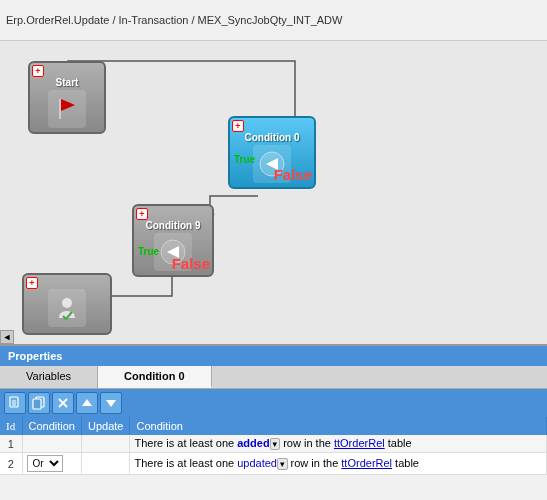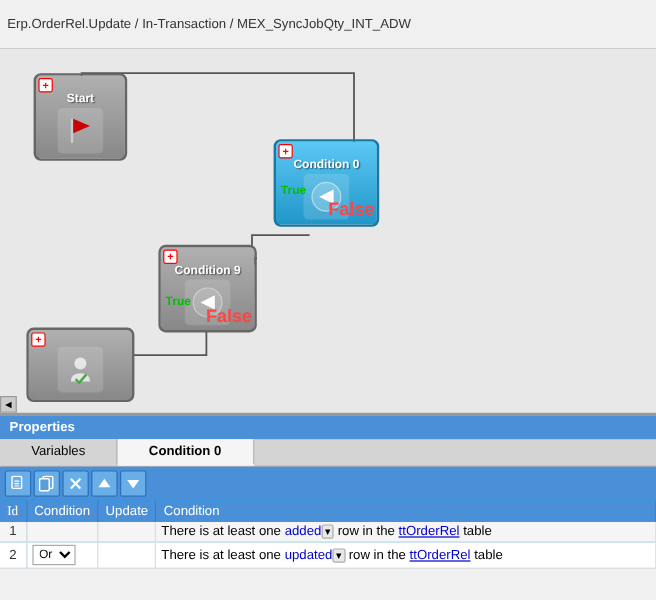--- a/index.html
+++ b/index.html
@@ -202,21 +202,21 @@
       vertical-align: middle;
     }
 
     #condition-table tr:nth-child(odd) td { background: #f5f5f5; }
     #condition-table tr:nth-child(even) td { background: #fff; }
 
     .condition-text {
       font-size: 11px;
     }
 
-    .condition-text .keyword-added { color: #0000cc; }
+    .condition-text .keyword-added { color: #0000cc; font-weight: bold; }
     .condition-text .keyword-updated { color: #0000cc; }
     .condition-text .table-link { color: #0000cc; text-decoration: underline; }
     .condition-text .dropdown-arrow {
       display: inline-flex;
       align-items: center;
       background: #e8e8e8;
       border: 1px solid #aaa;
       border-radius: 2px;
       font-size: 9px;
       padding: 0 2px;

